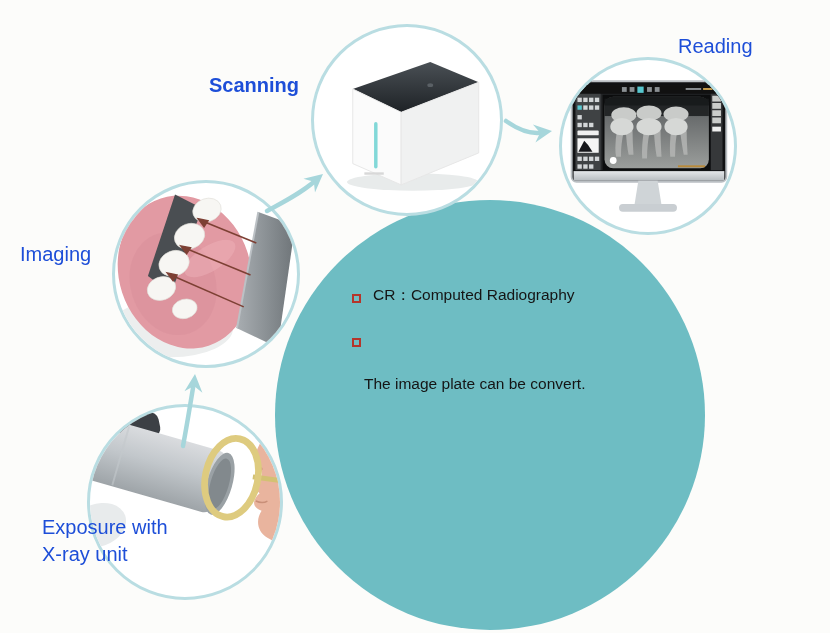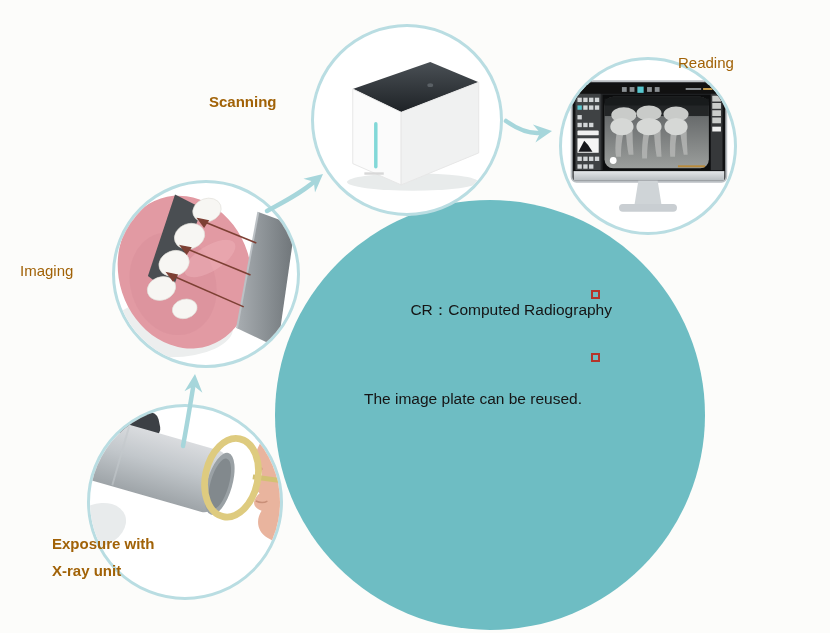--- a/index.html
+++ b/index.html
@@ -12,21 +12,21 @@
     color: #151515;
   }
   .big-circle {
     position: absolute;
     left: 275px; top: 200px;
     width: 430px; height: 430px;
     border-radius: 50%;
     background: #6ebdc3;
   }
   .info-block { position: absolute; left: 352px; top: 284px; width: 260px; }
-  .bullet-row { display: flex; align-items: flex-end; margin-bottom: 26px; flex-direction: column; }
+  .bullet-row { display: flex; align-items: center; margin-bottom: 26px; }
   .bullet-sq {
     flex: 0 0 auto;
     width: 5px; height: 5px;
     border: 2px solid #b5352b;
     margin: 6px 12px 0 0;
     background: transparent;
   }
   .info-text { font-size: 15.5px; line-height: 22px; }
   .pre { white-space: pre-line; }
   .note-line { font-size: 15.5px; line-height: 22px; margin: 10px 0 0 12px; }
@@ -38,29 +38,28 @@
     overflow: hidden;
     box-sizing: border-box;
   }
   .step-circle svg { display: block; width: 100%; height: 100%; }
   .circ-imaging  { left: 112px; top: 180px; width: 188px; height: 188px; }
   .circ-scanning { left: 311px; top:  24px; width: 192px; height: 192px; }
   .circ-reading  { left: 559px; top:  57px; width: 178px; height: 178px; }
   .circ-exposure { left:  87px; top: 404px; width: 196px; height: 196px; }
   .step-label {
     position: absolute;
-    font-size: 15px;
+    font-size: 20px;
     line-height: 27px;
-    color: #a16207;
-    margin-top: 16px;
+    color: #1d4ed8;
   }
   .lbl-scanning { left: 209px; top:  72px; font-weight: bold; }
   .lbl-reading  { left: 678px; top:  33px; }
   .lbl-imaging  { left:  20px; top: 241px; }
-  .lbl-exposure { left:  52px; top: 514px; font-weight: bold; }
+  .lbl-exposure { left:  42px; top: 514px; }
   .arrow-overlay {
     position: absolute; left: 0; top: 0;
     width: 830px; height: 633px;
     pointer-events: none;
   }
 </style>
 </head>
 <body>
 
 <div class="canvas">
@@ -68,21 +67,21 @@
   <div class="big-circle"></div>
 
   <div class="info-block">
     <div class="bullet-row">
       <span class="bullet-sq"></span>
       <span class="info-text">CR：Computed Radiography</span>
     </div>
     <div class="bullet-row">
       <span class="bullet-sq"></span>
     </div>
-    <div class="note-line">The image plate can be reused.</div>
+    <div class="note-line">The image plate can be convert.</div>
   </div>
 
   <div class="step-circle circ-imaging">
     <svg viewBox="0 0 188 188">
       <defs>
         <linearGradient id="pg" x1="0" y1="0" x2="1" y2="0">
           <stop offset="0" stop-color="#a8adb1"></stop>
             <stop offset="0.5" stop-color="#8b9195"></stop>
             <stop offset="1" stop-color="#6e7478"></stop>
         </linearGradient>

